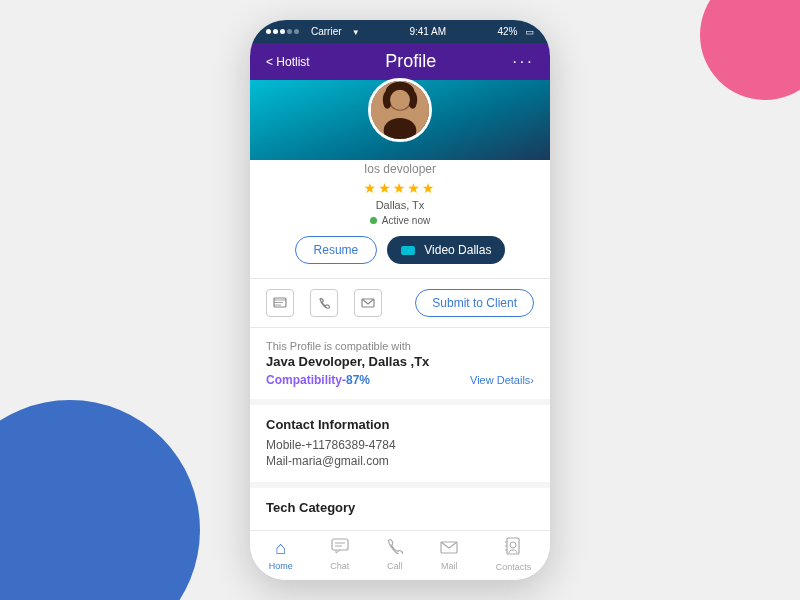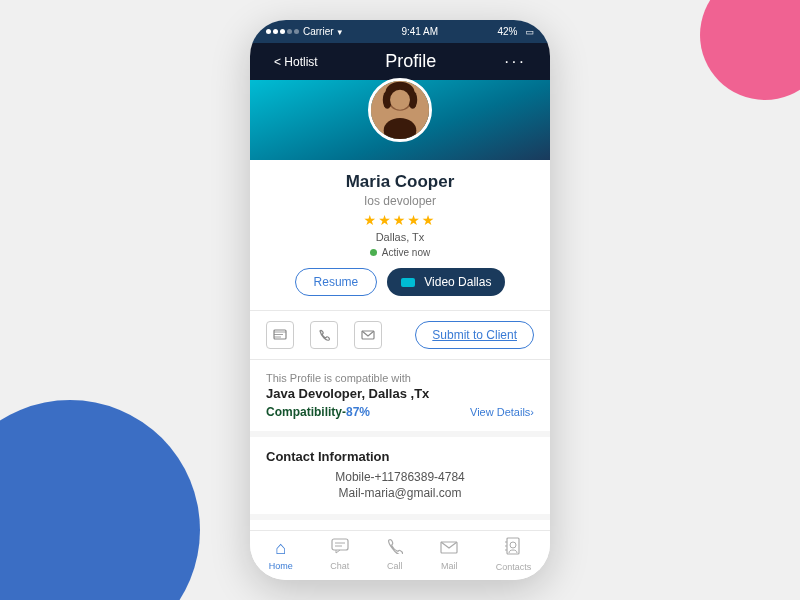--- a/index.html
+++ b/index.html
@@ -55,32 +55,32 @@
     .status-bar {
       background: #1a3a5c;
       padding: 6px 16px;
       display: flex;
       justify-content: space-between;
       align-items: center;
       font-size: 10px;
       color: white;
       flex-shrink: 0;
     }
-    .status-left { display: flex; align-items: center; gap: 4px; }
+    .status-left { display: flex; align-items: center; gap: 12px; }
     .status-dots { display: flex; gap: 2px; }
     .status-dot { width: 5px; height: 5px; border-radius: 50%; background: white; }
     .status-dot.dim { background: rgba(255,255,255,0.4); }
     .wifi-icon { font-size: 9px; }
     .status-right { display: flex; align-items: center; gap: 8px; }
     .battery-icon { font-size: 9px; }
 
     
     .nav-bar {
-      background: #0f172a;
-      padding: 8px 24px;
+      background: #4c1d95;
+      padding: 8px 16px;
       display: flex;
       justify-content: space-between;
       align-items: center;
       flex-shrink: 0;
     }
     .nav-back {
       color: white;
       font-size: 12px;
       display: flex;
       align-items: center;
@@ -231,21 +231,20 @@
       font-size: 14px;
     }
     .btn-submit {
       border: 1.5px solid #3a7bd5;
       color: #3a7bd5;
       background: white;
       border-radius: 20px;
       padding: 6px 16px;
       font-size: 12px;
       cursor: pointer;
-      text-decoration: underline;
     }
 
     
     .content-area {
       flex: 1;
       overflow-y: auto;
       background: #f5f5f5;
     }
 
     .info-card {
@@ -267,41 +266,40 @@
       display: flex;
       justify-content: space-between;
       align-items: center;
       margin-top: 4px;
     }
     .compat-percent {
       font-size: 12px;
       color: #555;
     }
     .compat-percent span {
-      color: #14532d;
+      color: #8b5cf6;
       font-weight: 600;
     }
     .view-details {
       font-size: 11px;
       color: #3a7bd5;
       cursor: pointer;
       text-align: right;
     }
 
     .section-title {
       font-size: 13px;
       font-weight: 700;
       color: #222;
       margin-bottom: 6px;
     }
     .info-line {
       font-size: 12px;
       color: #555;
       margin-bottom: 2px;
-      text-align: center;
     }
 
     
     .bottom-nav {
       background: white;
       border-top: 1px solid #e8e8e8;
       display: flex;
       justify-content: space-around;
       align-items: center;
       padding: 6px 0 8px;
@@ -376,21 +374,20 @@
 
           <circle cx="32" cy="24" r="11" fill="#c4956a"></circle>
 
           <ellipse cx="32" cy="58" rx="18" ry="14" fill="#3a1a0a"></ellipse>
         </svg>
       </div>
     </div>
   </div>
 
   <div class="profile-card-white">
-    <span class="profile-name">Maria Cooper</span>
     <span class="profile-role">Ios devoloper</span>
     <span class="stars">★★★★★</span>
     <span class="location">Dallas, Tx</span>
     <div class="active-status">
       <div class="active-dot"></div>
       <span>Active now</span>
     </div>
     <div class="btn-row">
       <button class="btn-resume">Resume</button>
       <button class="btn-video">

